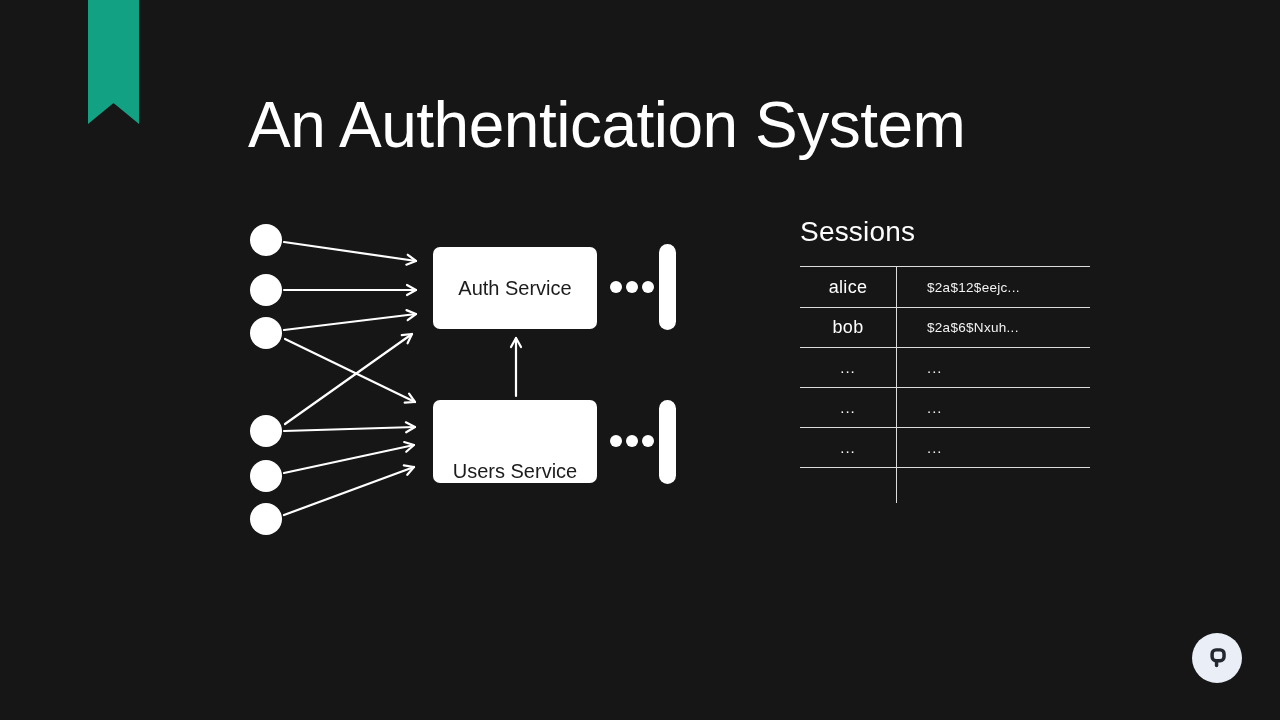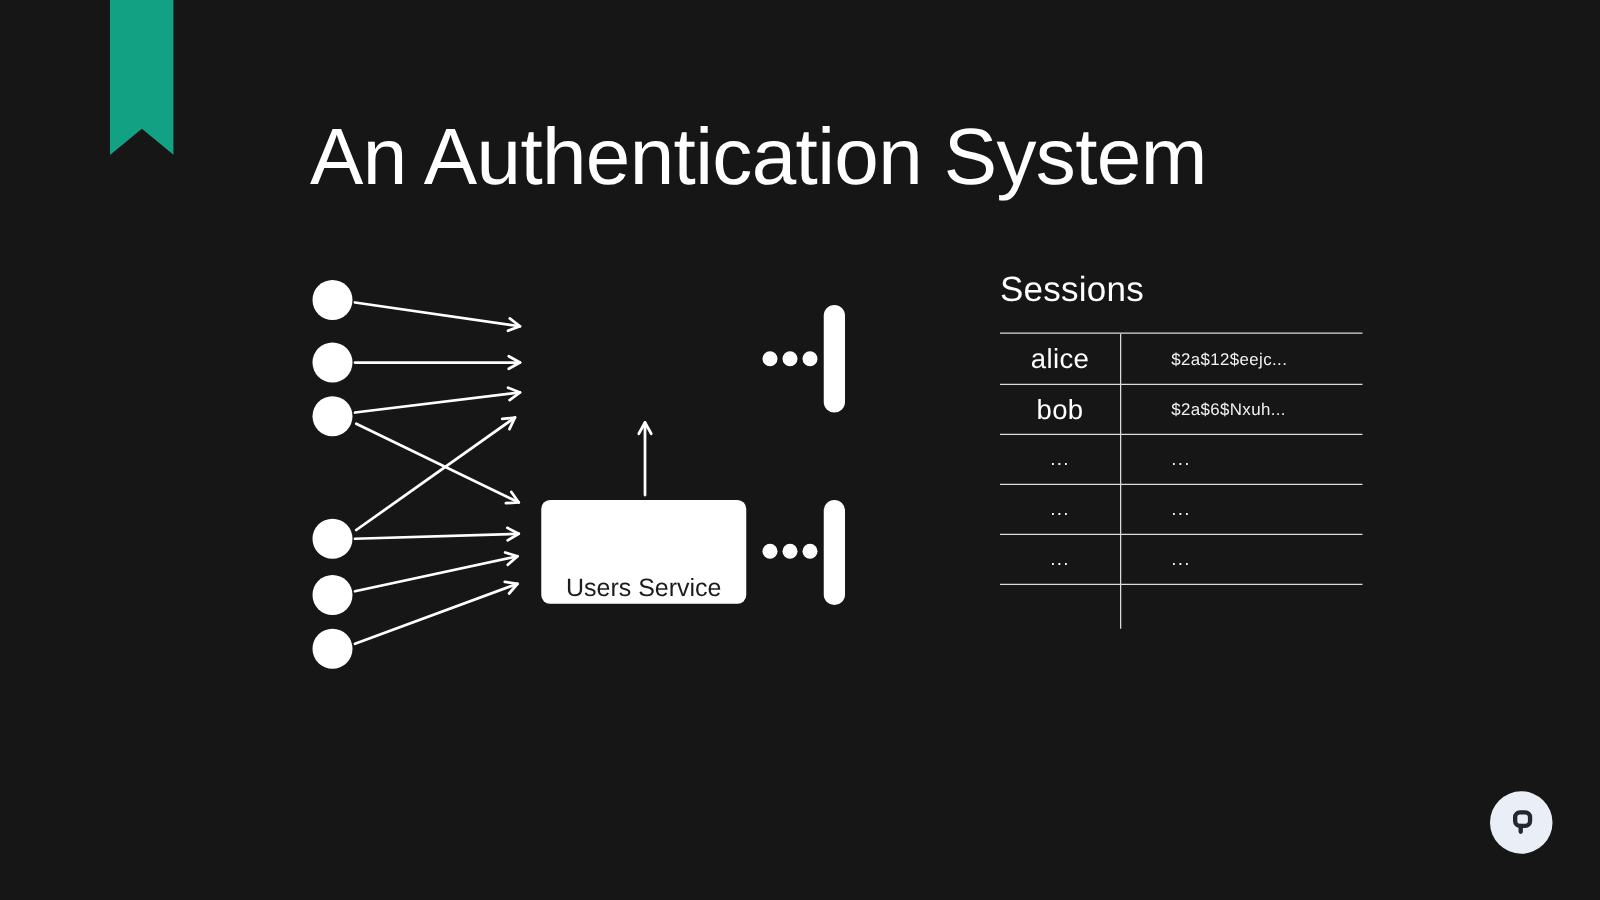--- a/index.html
+++ b/index.html
@@ -50,24 +50,24 @@
   .sessions-table{
     position:absolute;left:800px;top:266px;width:290px;
     border-top:1px solid #dcdcdc;
   }
   .trow{
     display:flex;align-items:center;height:40px;
     border-bottom:1px solid #dcdcdc;box-sizing:border-box;
   }
   .trow:nth-child(2){height:41px;}
   .cell-user{
-    width:96px;text-align:center;font-size:22px;color:#ffffff;letter-spacing:0.3px;
+    width:96px;text-align:center;font-size:18px;color:#ffffff;letter-spacing:0.3px;
   }
   .cell-hash{
-    flex:1;padding-left:41px;font-size:13.5px;color:#f2f2f2;letter-spacing:0.3px;
+    flex:1;padding-left:31px;font-size:13.5px;color:#f2f2f2;letter-spacing:0.3px;
   }
   .trow.etc .cell-user{font-size:15px;letter-spacing:1px;}
   .trow.etc .cell-hash{font-size:15px;letter-spacing:1px;}
   .vline{
     position:absolute;left:96px;top:0;width:1px;height:236px;background:#dcdcdc;
   }
   
   .logo-btn{
     position:absolute;left:1192px;top:633px;width:50px;height:50px;border-radius:50%;
     background:#e9eef7;display:flex;align-items:center;justify-content:center;
@@ -102,20 +102,23 @@
     </g>
   </svg>
 
   <div class="client" style="top:224px"></div>
   <div class="client" style="top:274px"></div>
   <div class="client" style="top:317px"></div>
   <div class="client" style="top:415px"></div>
   <div class="client" style="top:460px"></div>
   <div class="client" style="top:503px"></div>
 
+  <div class="service-box auth">
+    <span>Auth Service</span>
+  </div>
   <div class="service-box users">
     <span>Users Service</span>
   </div>
 
   <div class="dots" style="top:281px">
       <i></i>
       <i></i>
       <i></i>
     </div>
   <div class="dots" style="top:435px">

